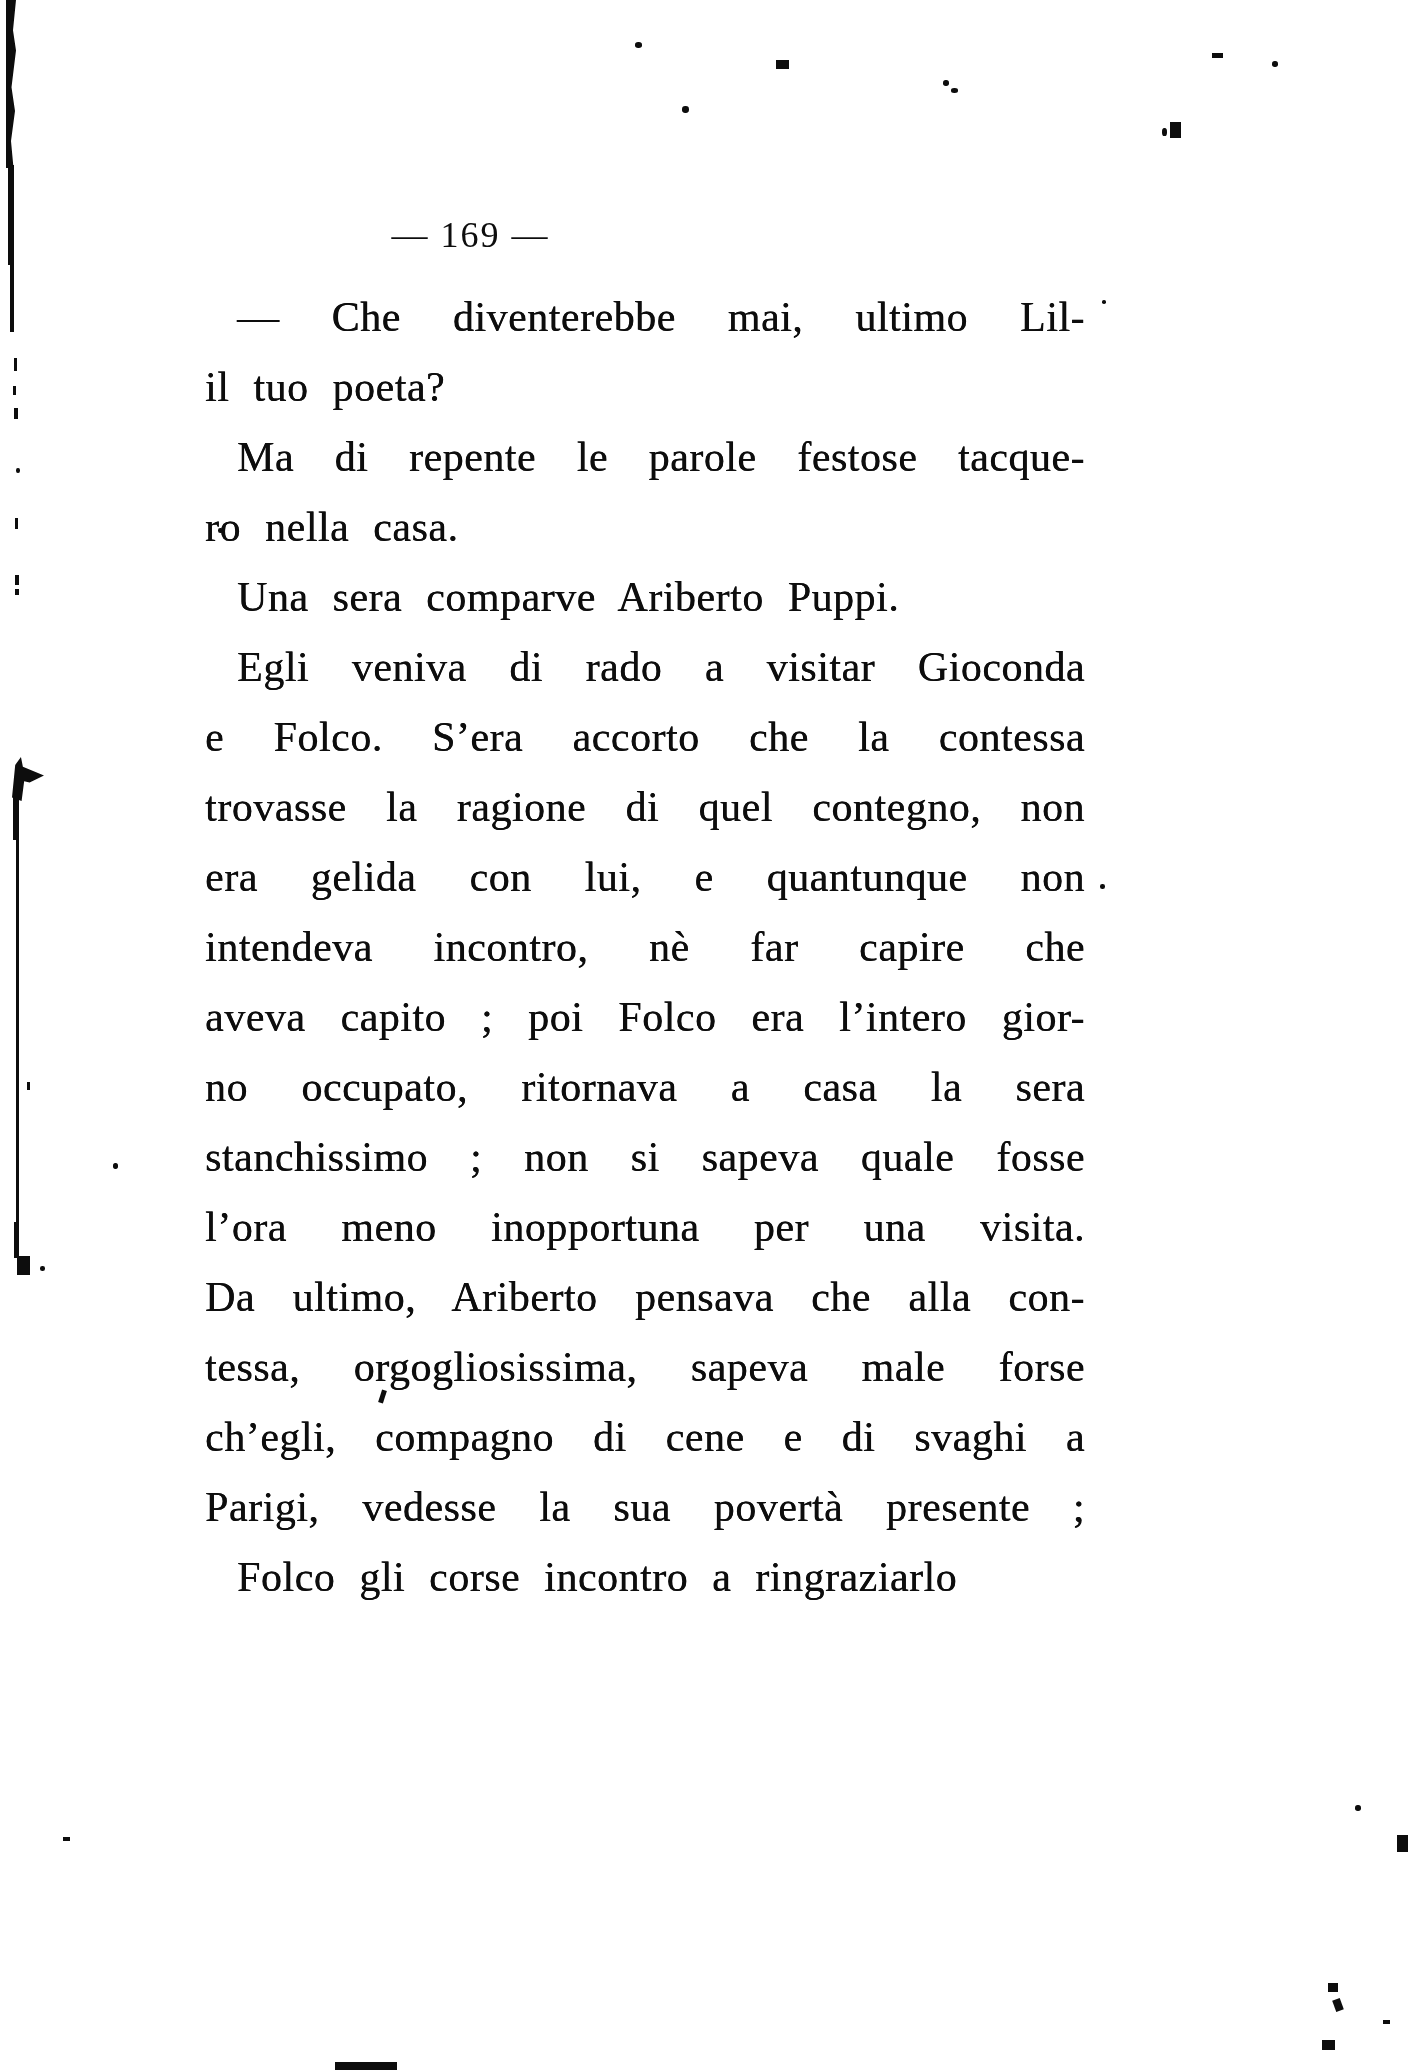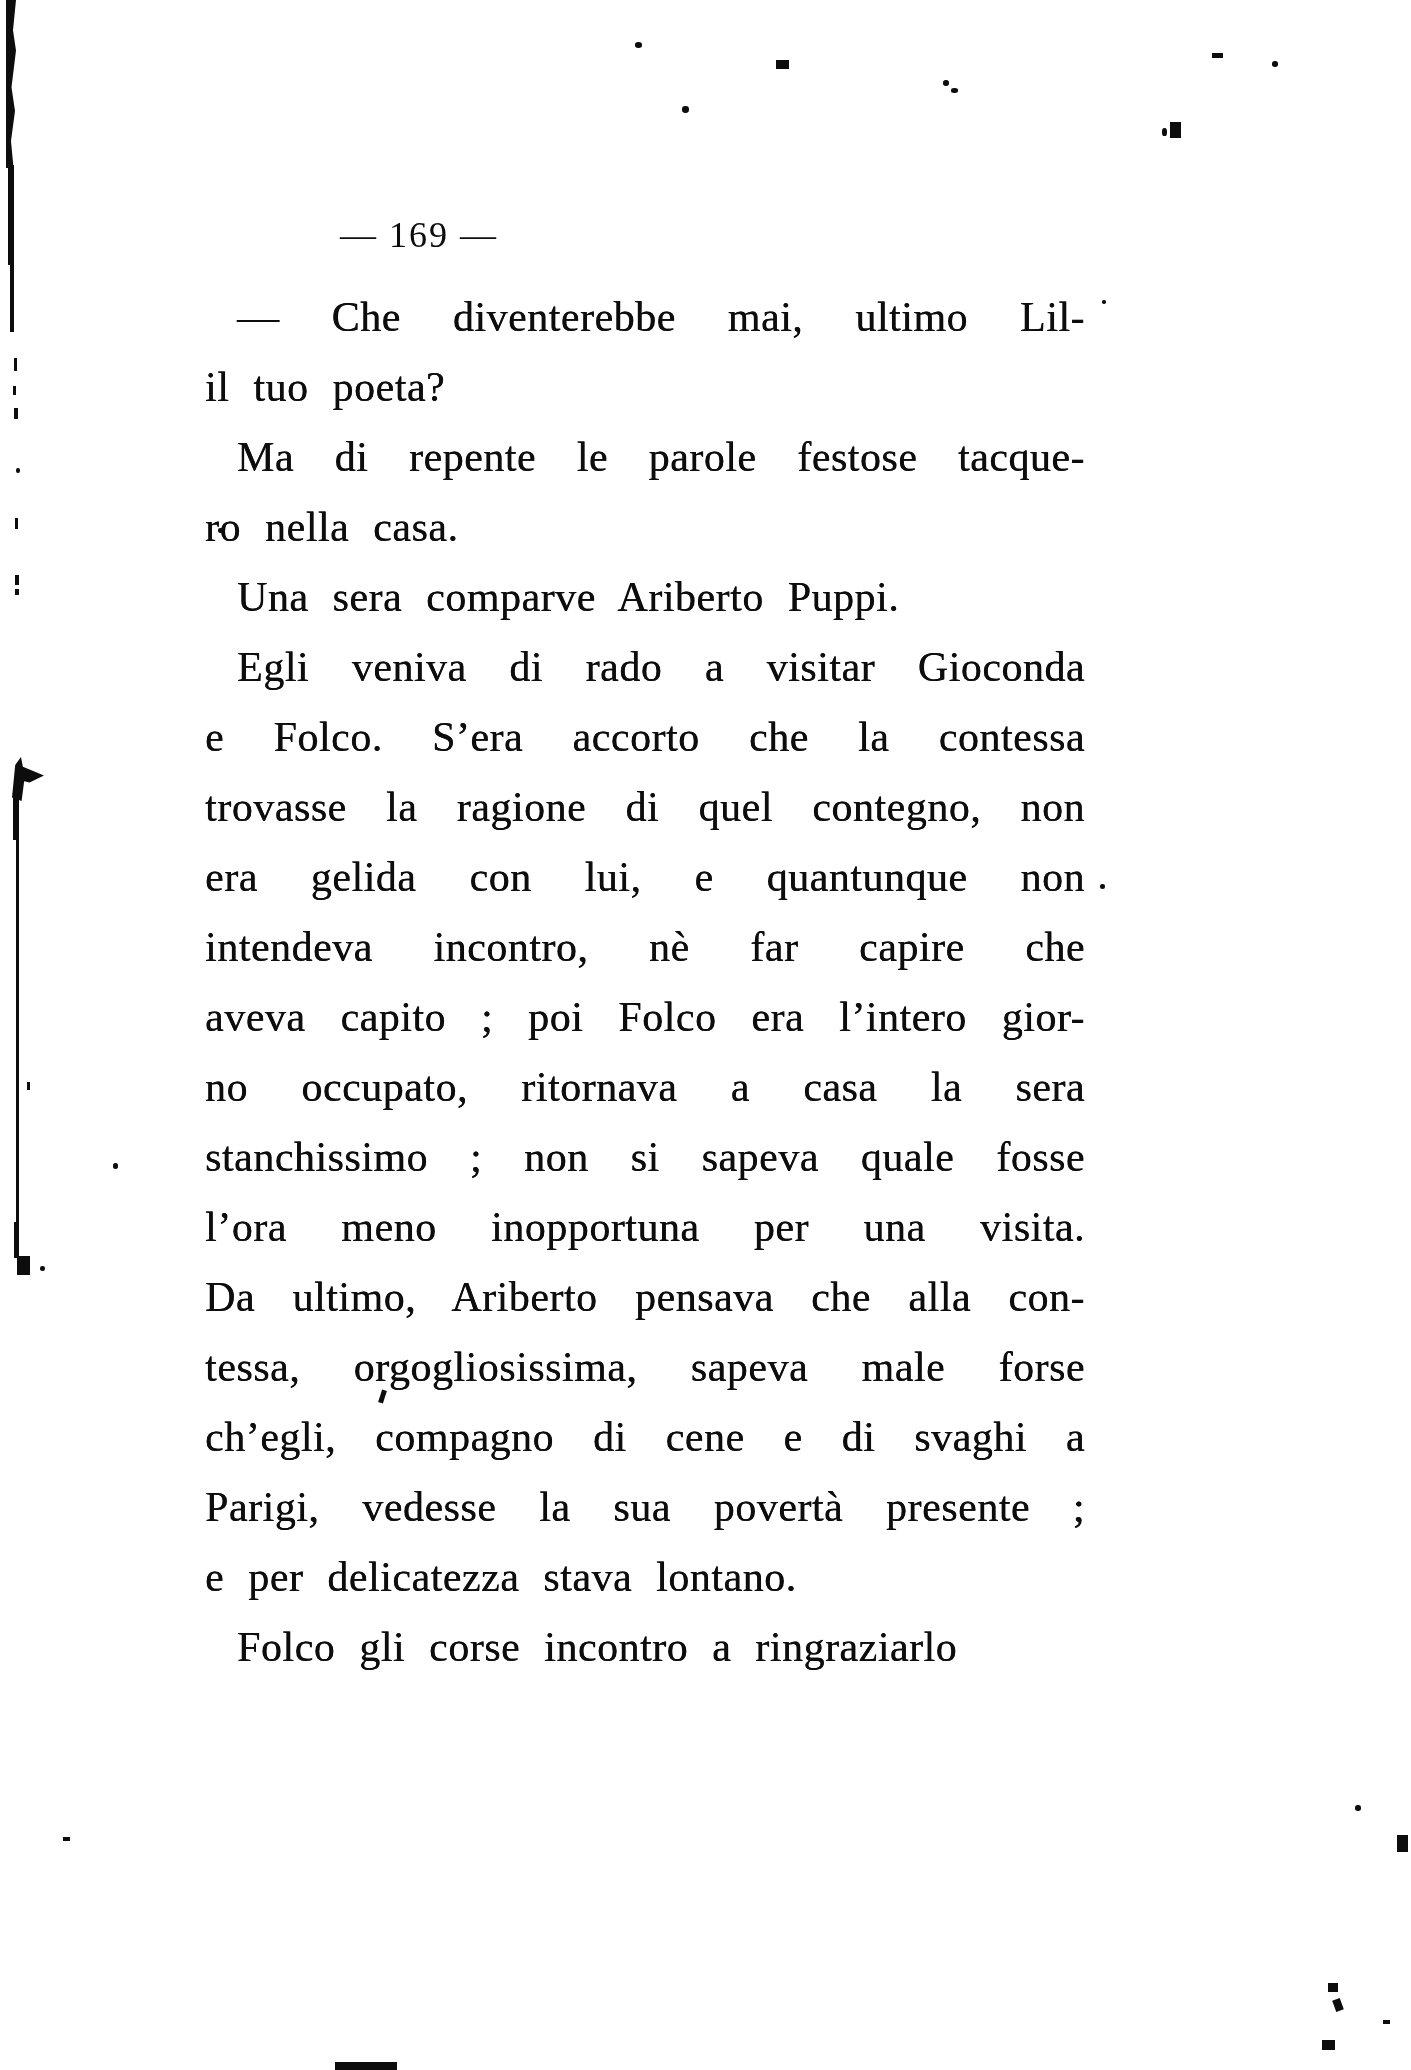--- a/index.html
+++ b/index.html
@@ -7,21 +7,22 @@
     position:relative;
     width:1411px;height:2070px;
     background:#ffffff;
     overflow:hidden;
     font-family:"Liberation Serif","DejaVu Serif",serif;
     color:#0d0d0d;
   }
   
   .page-number{
     position:absolute;
-    top:210px;left:340px;width:285px;
+    top:210px;left:328px;width:285px;
+    text-align:center;
     font-size:36px;line-height:50px;
     letter-spacing:2px;
     white-space:nowrap;
   }
   
   .text-block{
     position:absolute;
     left:205px;top:282px;width:880px;
     font-size:42px;
     line-height:70px;
@@ -57,21 +58,20 @@
     <span class="line j">era gelida con lui, e quantunque non</span>
     <span class="line j">intendeva incontro, nè far capire che</span>
     <span class="line j">aveva capito ; poi Folco era l’intero gior-</span>
     <span class="line j">no occupato, ritornava a casa la sera</span>
     <span class="line j">stanchissimo ; non si sapeva quale fosse</span>
     <span class="line j">l’ora meno inopportuna per una visita.</span>
     <span class="line j">Da ultimo, Ariberto pensava che alla con-</span>
     <span class="line j">tessa, orgogliosissima, sapeva male forse</span>
     <span class="line j">ch’egli, compagno di cene e di svaghi a</span>
     <span class="line j">Parigi, vedesse la sua povertà presente ;</span>
-    <span class="line loose">e per delicatezza stava lontano.</span>
     <span class="line loose indent">Folco gli corse incontro a ringraziarlo</span>
   </div>
 
   <div class="art edge-top" style="left:6px;top:0;width:10px;height:168px"></div>
   <div class="art" style="left:8px;top:165px;width:6px;height:100px"></div>
   <div class="art" style="left:10px;top:262px;width:4px;height:70px"></div>
   <div class="art" style="left:14px;top:358px;width:3px;height:13px"></div>
   <div class="art" style="left:13px;top:386px;width:3px;height:9px"></div>
   <div class="art" style="left:14px;top:408px;width:4px;height:11px"></div>
   <div class="art dot" style="left:16px;top:468px;width:4px;height:5px"></div>

